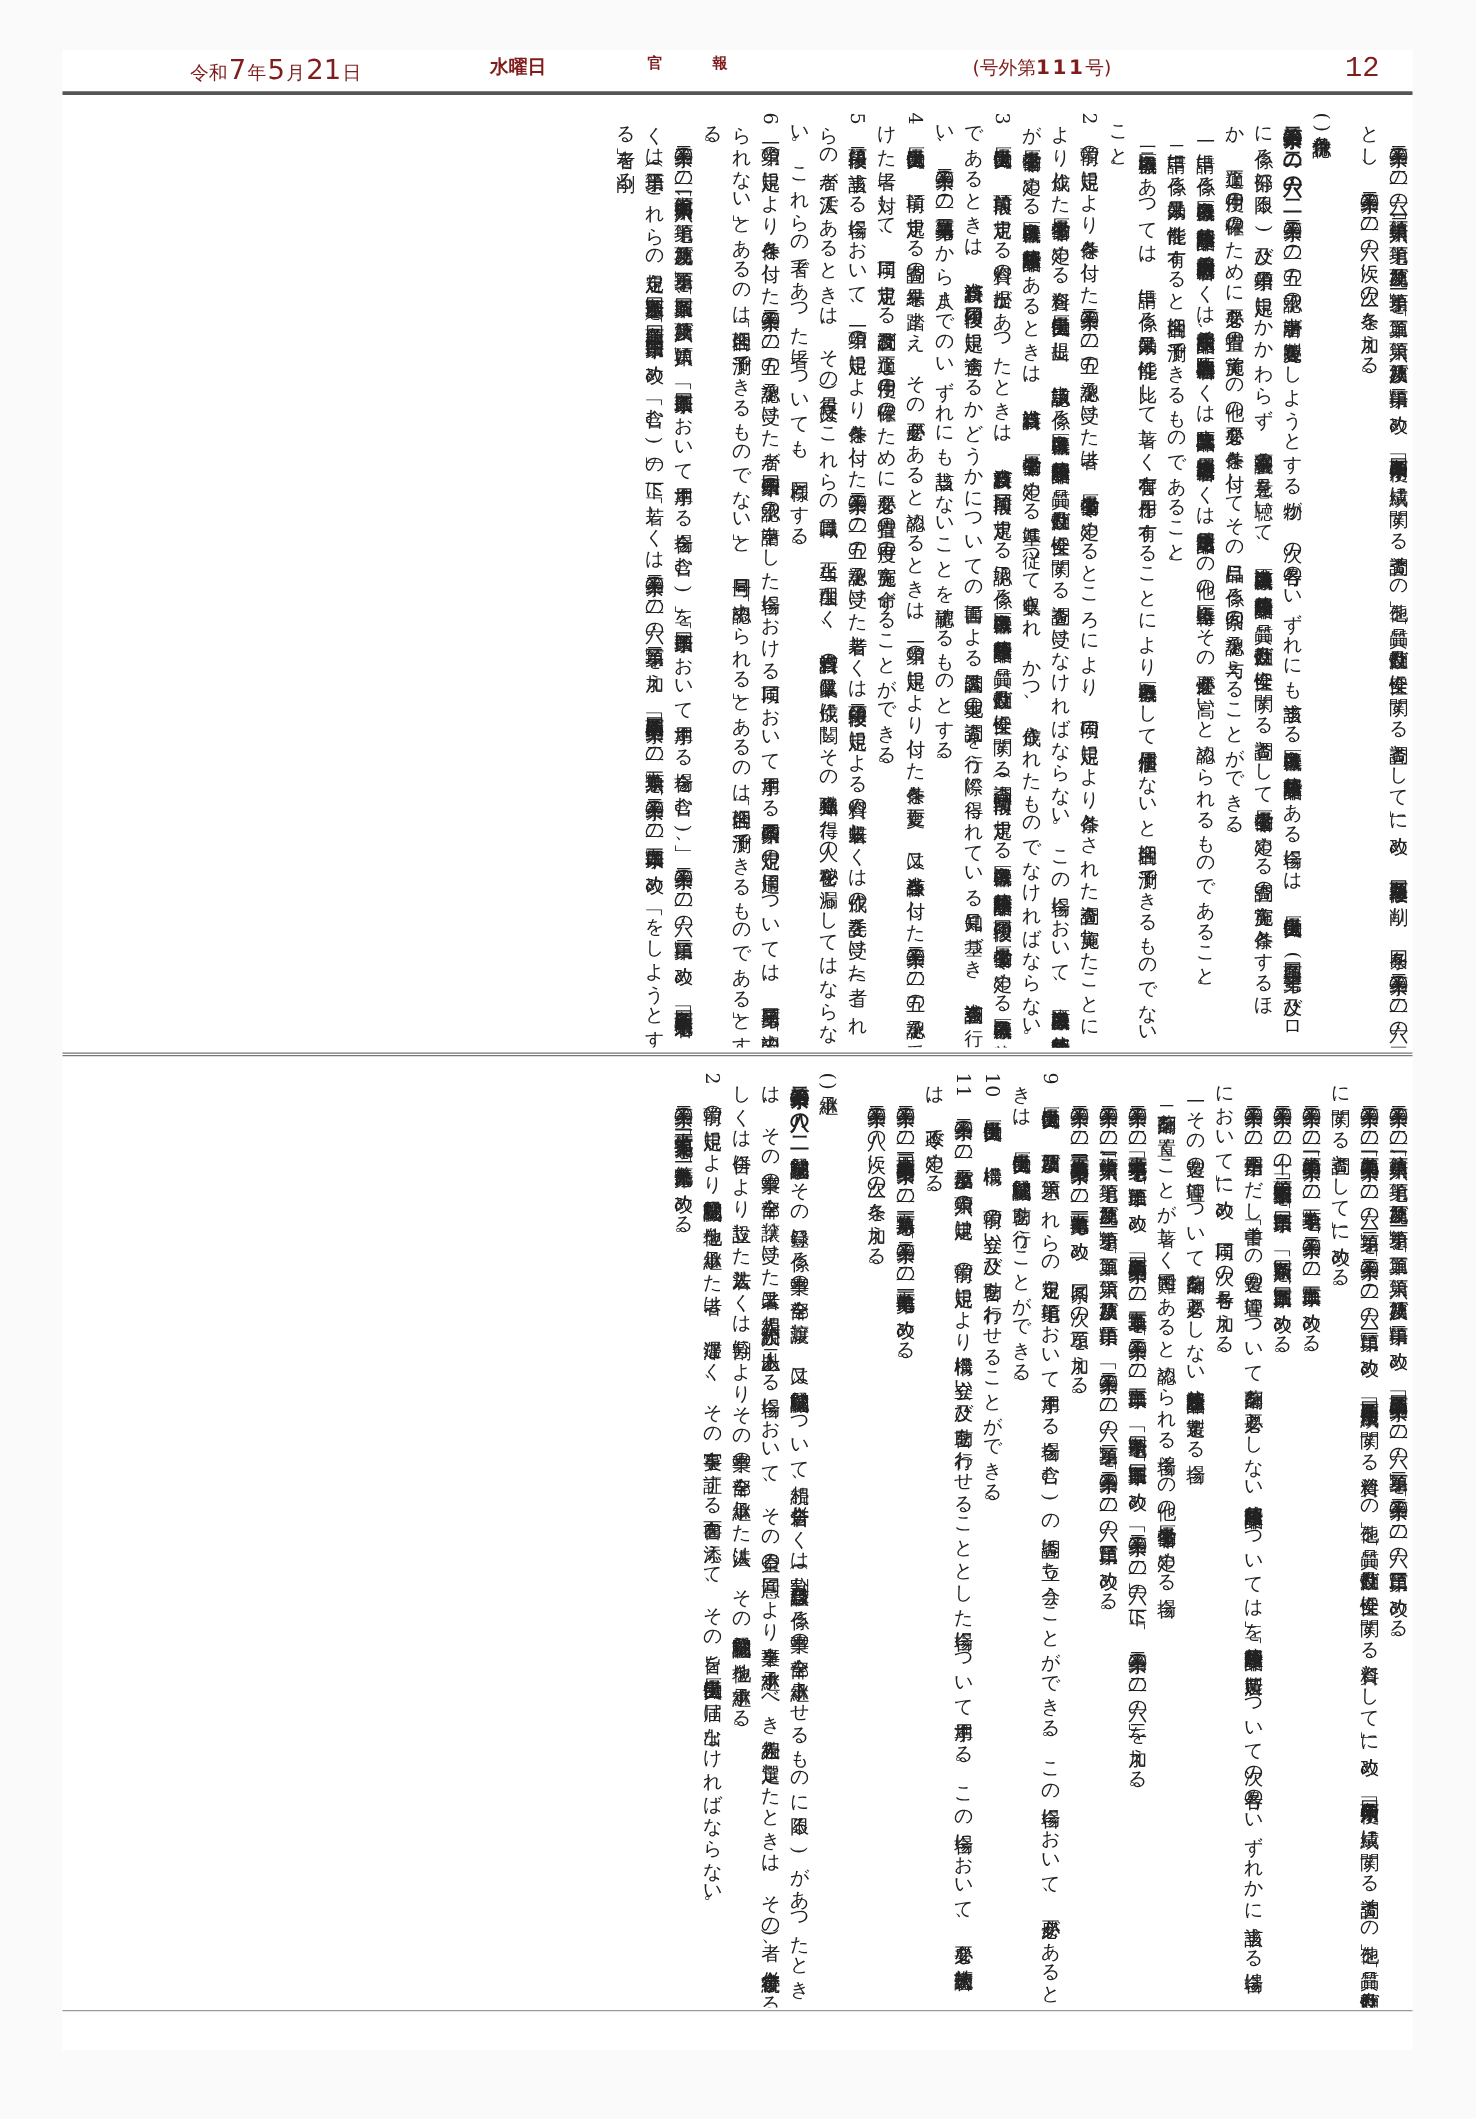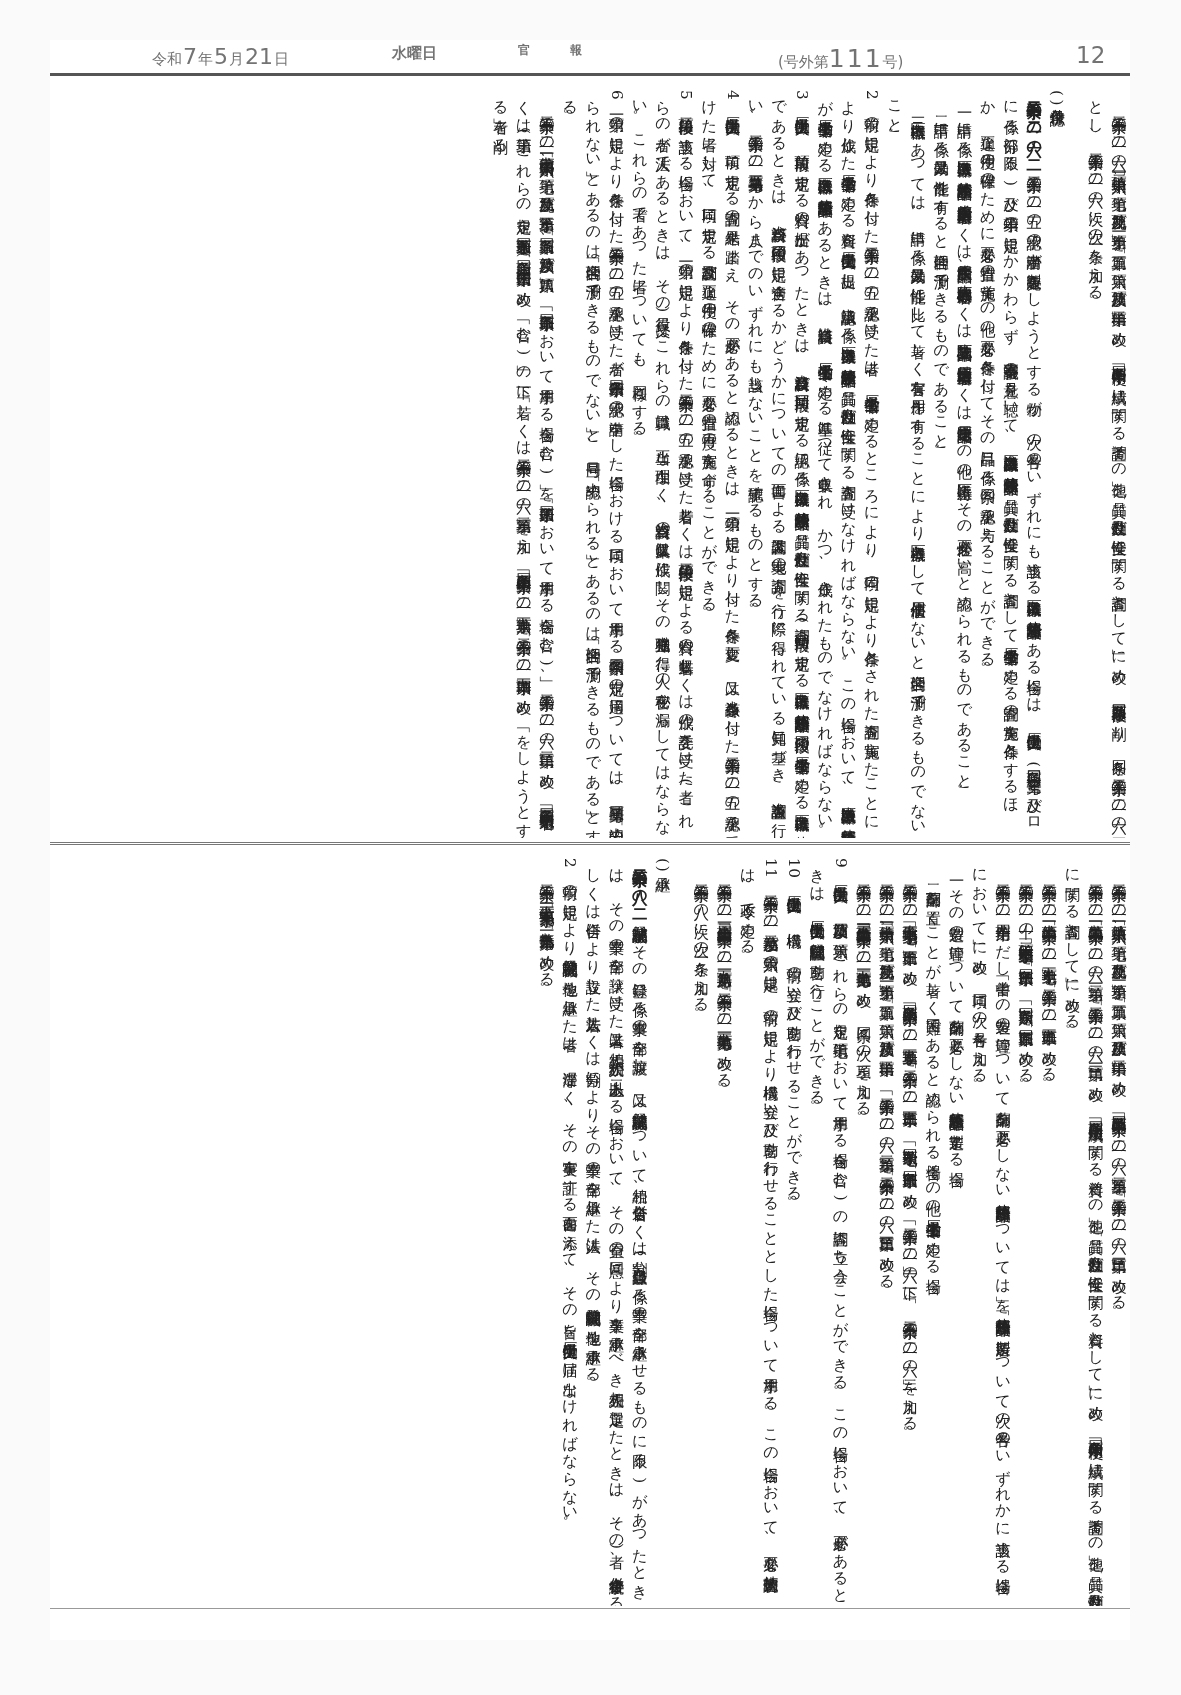--- a/index.html
+++ b/index.html
@@ -12,28 +12,28 @@
     overflow: hidden;
   }
   .page {
     position: absolute; left: 50px; top: 40px; width: 1080px; height: 1600px;
     background: #ffffff;
   }
   .header {
     position: absolute; left: 0; top: 0; width: 1080px; height: 34px;
     font-family: "DejaVu Sans", "Liberation Sans", sans-serif;
   }
-  .header span { position: absolute; top: 4px; white-space: nowrap; color:#737373; }
+  .header span { position: absolute; top: 4px; white-space: nowrap; color:#7f1d1d; }
   .h-date { left: 102px; font-size: 15px; }
   .h-date b { font-size: 22px; font-weight: normal; margin: 0 1px; }
   .h-weekday { left: 342px; font-size: 15px; font-weight: bold; }
   .h-title { left: 468px; font-size: 12px; letter-spacing: 40px; top: 2px !important; font-weight: bold; }
   .h-issue { left: 728px; font-size: 15px; }
-  .h-issue b { font-size: 25px; font-weight: normal; letter-spacing: 2px; }
-  .h-page { left: 1026px; font-size: 23px; top: 2px !important; }
+  .h-issue b { font-size: 16px; font-weight: bold; letter-spacing: 2px; }
+  .h-page { left: 1026px; font-size: 23px; top: 2px !important; font-family: Liberation Mono, monospace; }
   .rule-head { position: absolute; left: 0; top: 33px; width: 1080px; height: 3px; background: #555; }
   .block {
     position: absolute; left: 0; width: 1080px;
     writing-mode: vertical-rl;
     font-size: 15.2px;
     line-height: 23.2px;
     letter-spacing: 0.6px;
     overflow: hidden;
     color: #222;
   }

